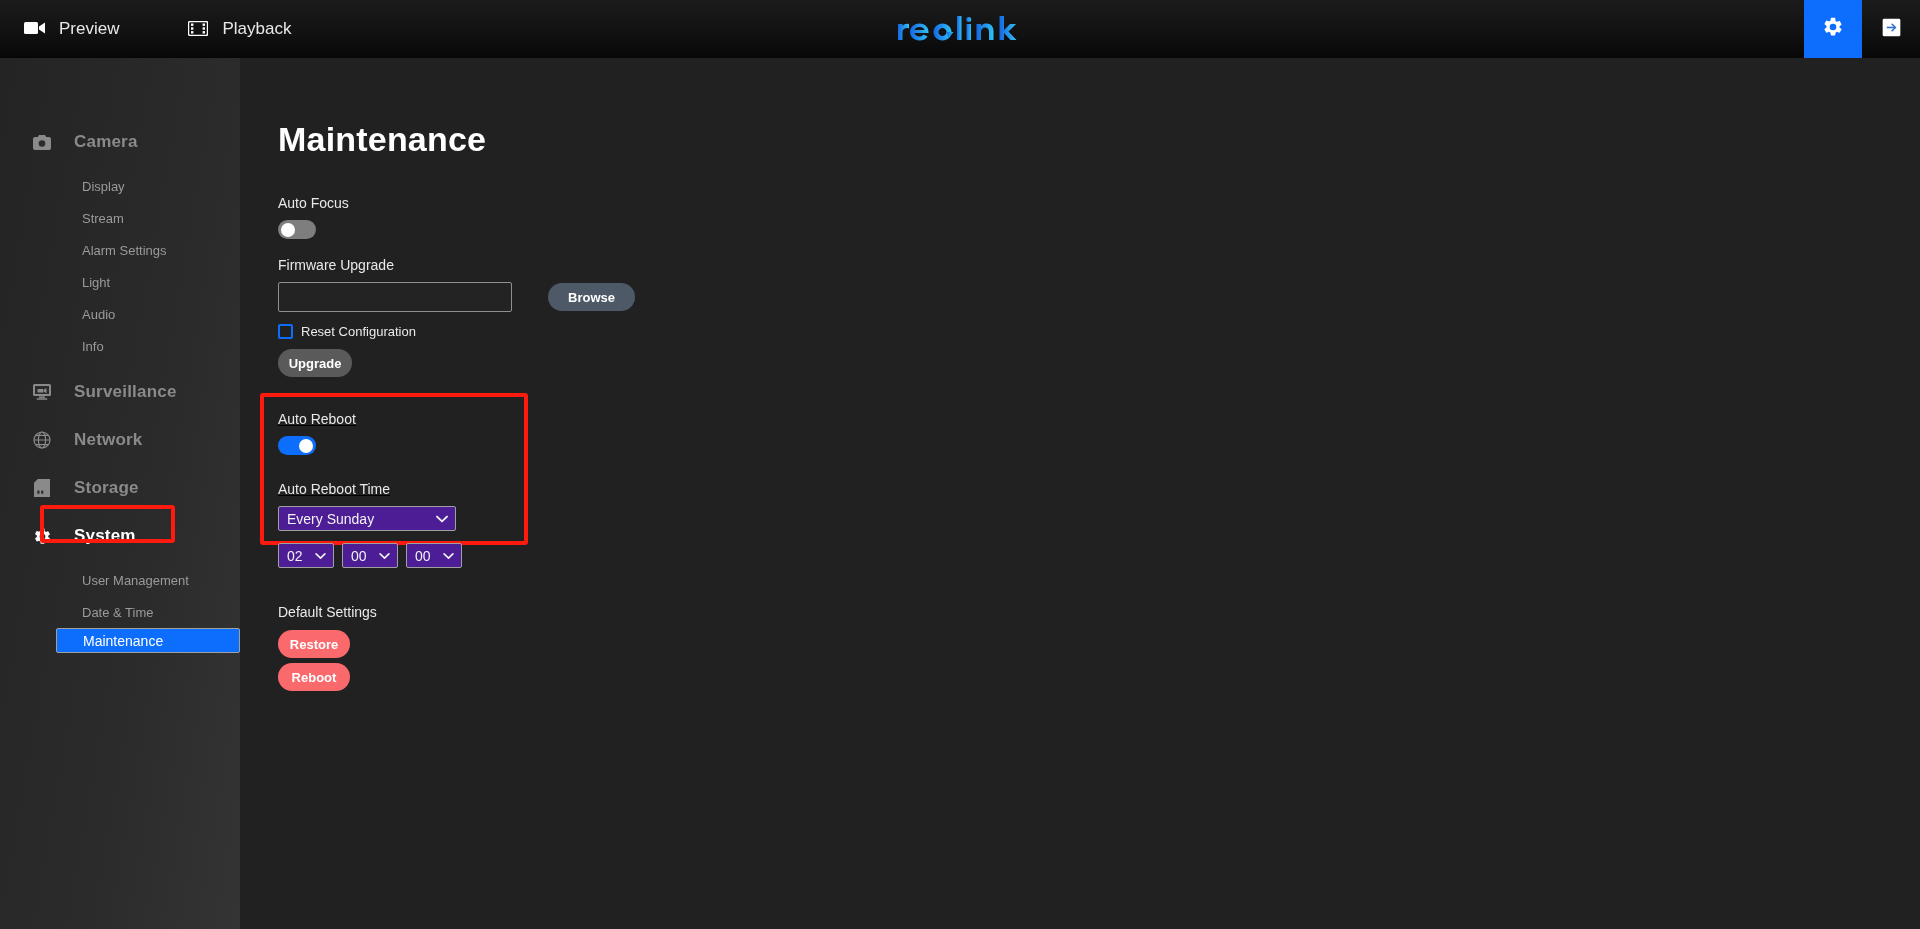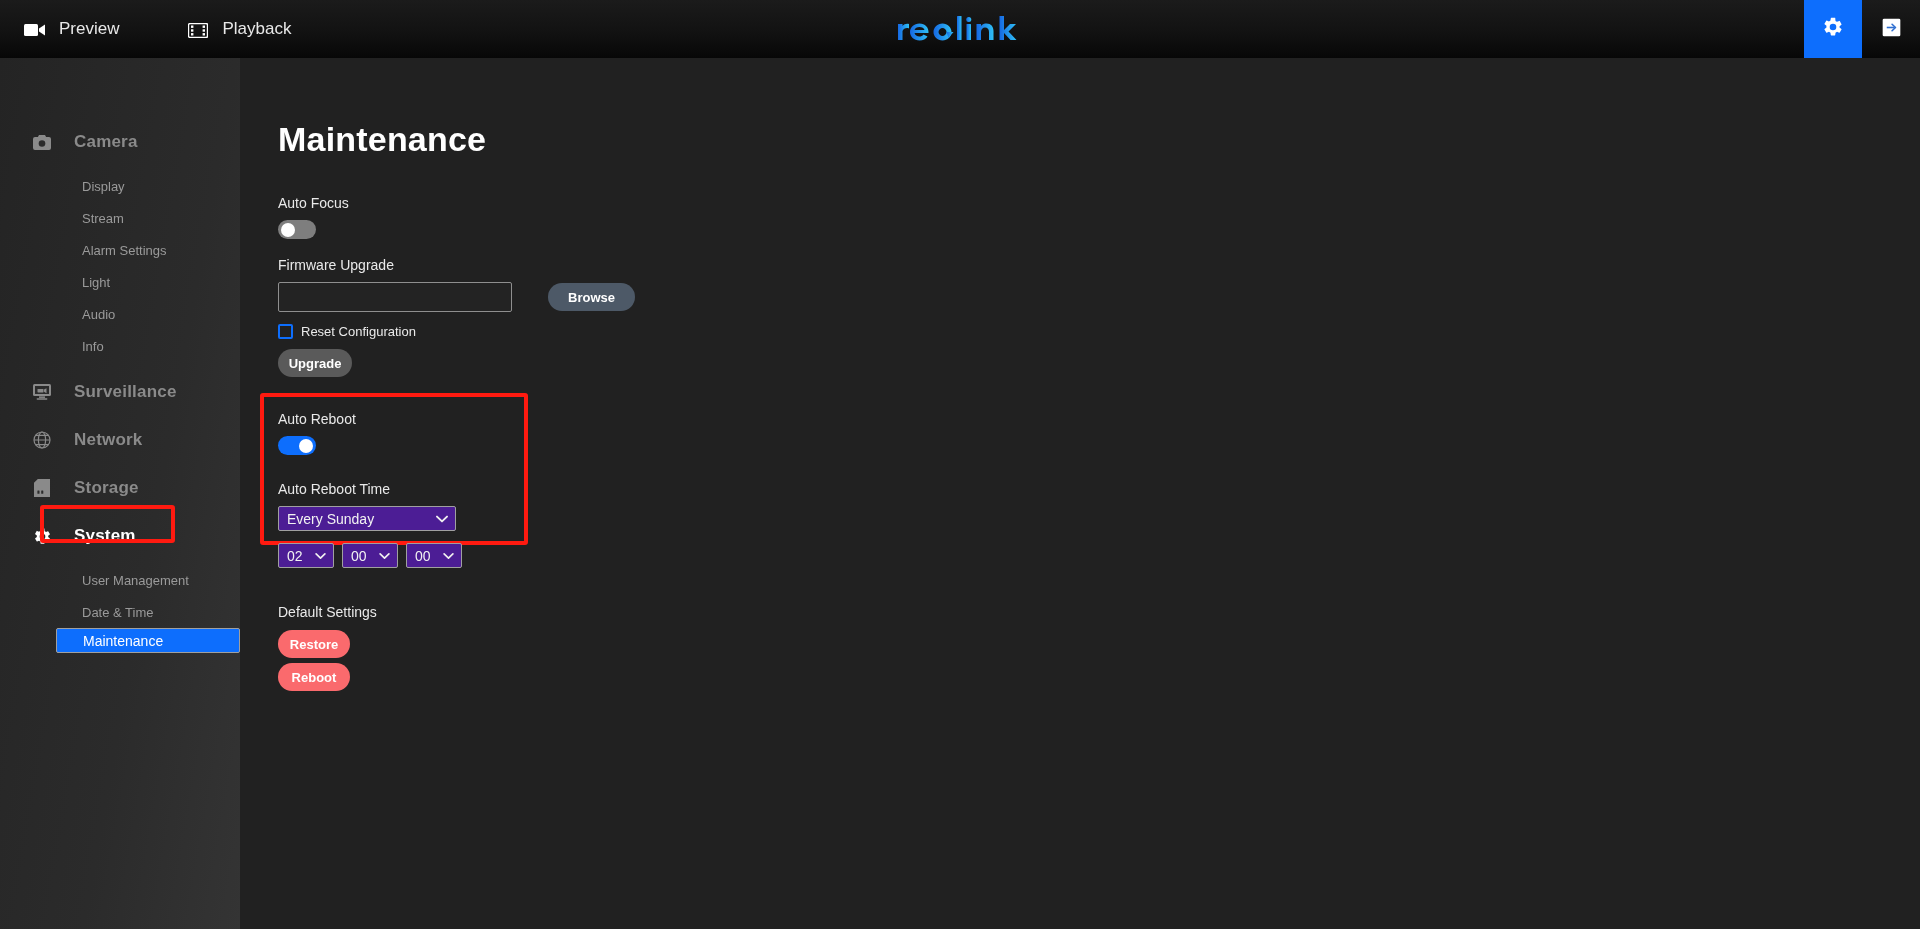--- a/index.html
+++ b/index.html
@@ -16,21 +16,21 @@
   .topbar {
     position: absolute;
     top: 0; left: 0;
     width: 1920px; height: 58px;
     background: linear-gradient(180deg, #1b1b1b 0%, #121212 55%, #070707 100%);
     display: flex;
     align-items: center;
   }
   .nav-tabs { display: flex; align-items: center; padding-left: 24px; gap: 68px; }
   .nav-tab {
-    display: flex; align-items: flex-end; gap: 13px;
+    display: flex; align-items: flex-start; gap: 13px;
     color: #e8e8e8; font-size: 17px; cursor: pointer;
     user-select: none;
   }
   .nav-tab .ico { display: flex; align-items: center; justify-content: center; width: 22px; height: 18px; }
 
   .logo-wrap {
     position: absolute;
     left: 0; right: 0; top: 0; height: 58px;
     display: flex; align-items: center; justify-content: center;
     pointer-events: none;
@@ -183,20 +183,21 @@
   }
   .cb-label { font-size: 13px; color: #eaeaea; }
 
   
   .reboot-zone {
     position: relative;
     width: 268px;
     margin-top: 20px;
     margin-bottom: 14px;
     padding: 14px 0 16px 0;
+    text-decoration: underline;
   }
   .anno-main {
     position: absolute;
     left: -18px; top: -4px;
     width: 268px; height: 152px;
     border: 4px solid #ff1a10;
     border-radius: 3px;
     pointer-events: none;
   }
   .sel-wrap { position: relative; display: inline-block; }

